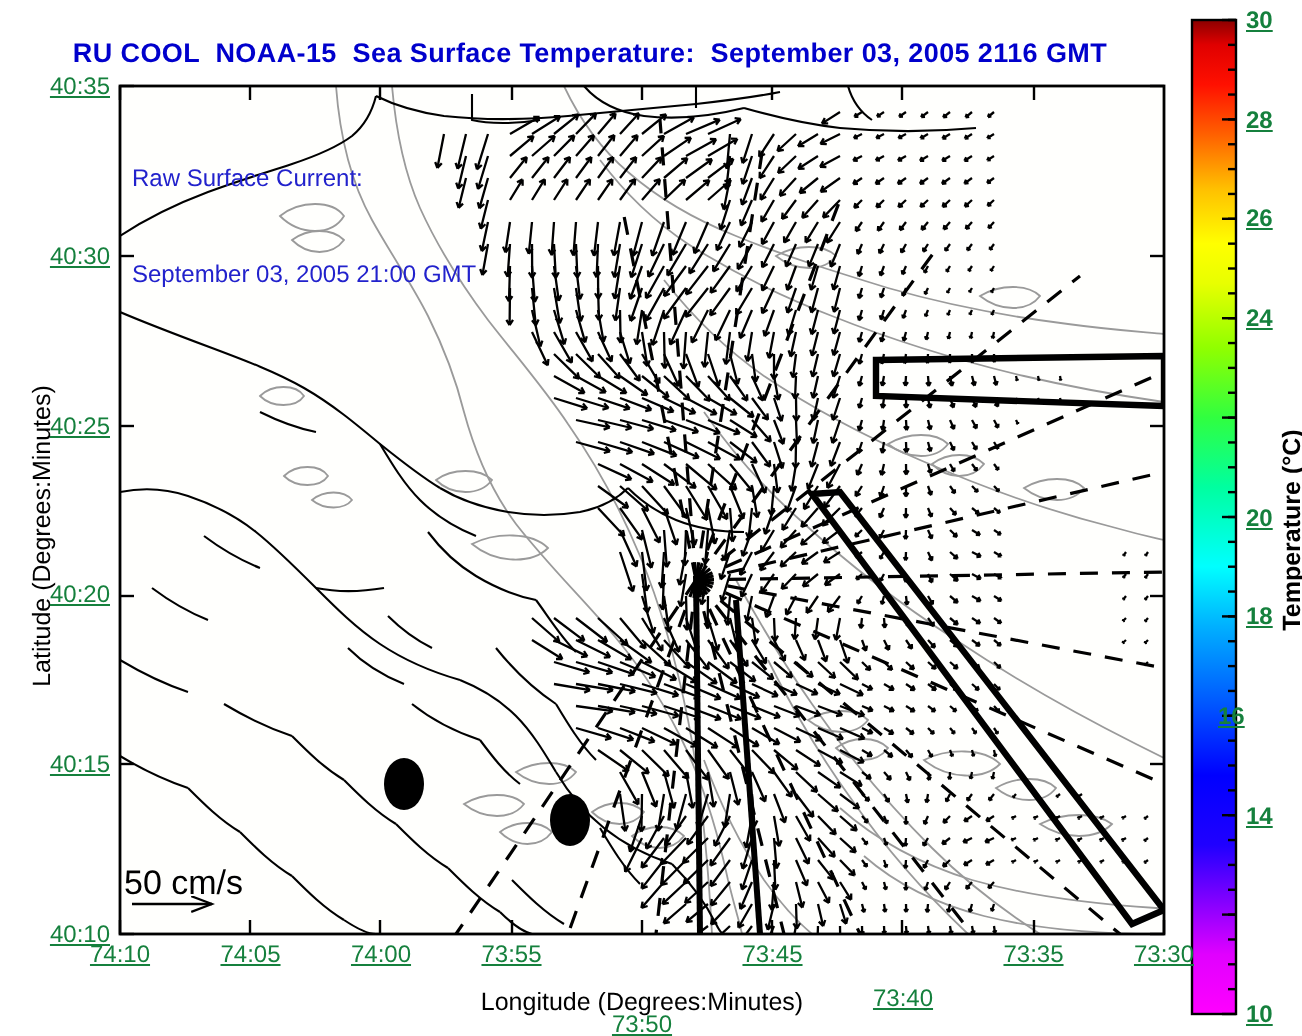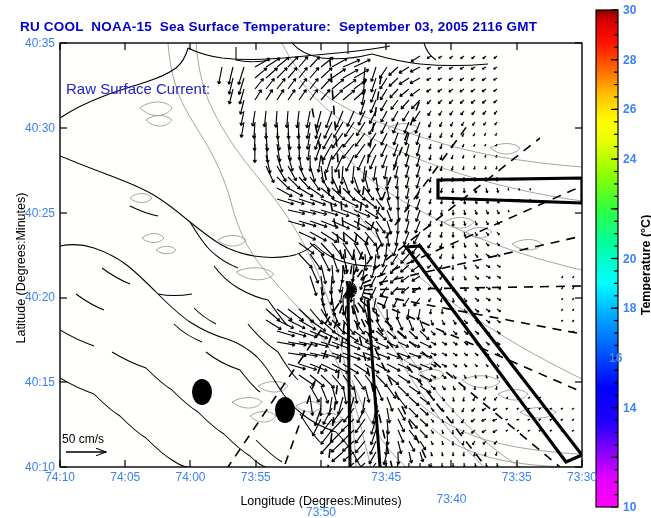--- a/index.html
+++ b/index.html
@@ -20,31 +20,30 @@
     width: 651px;
     height: 518px;
   }
   .txt {
     position: absolute;
     white-space: pre;
   }
   #title {
     left: 0; top: 19px;
     width: 590px;
-    text-align: left;
+    text-align: center;
     color: #0000cc;
     font-weight: bold;
     font-size: 13.5px;
     letter-spacing: 0.2px;
-    padding-left: 20px;
   }
   #annot {
     left: 66px; top: 49px;
     color: #2222cc;
-    font-size: 15px;
+    font-size: 12px;
     line-height: 16px;
   }
   .axlabel {
     font-size: 12.5px;
     color: #000000;
   }
   #xlabel {
     left: 60px; top: 494px;
     width: 522px;
     text-align: center;
@@ -60,28 +59,29 @@
     left: 569px; top: 255px;
     width: 160px;
     text-align: center;
     font-weight: bold;
     font-size: 12.5px;
     transform: rotate(-90deg);
     transform-origin: 80px 10px;
   }
   .ticktxt {
     font-size: 12px;
-    color: #3b82f6;
+    color: #15803d;
+    text-decoration: underline;
   }
   .xtick { transform: translateX(-50%); text-align: right; }
   .ytick { transform: translateY(-50%); text-align: right; }
   .cbtick { transform: translateY(-50%); font-weight: bold; }
   #scaletxt {
     left: 62px; top: 432px;
-    font-size: 12px;
+    font-size: 17px;
     color: #000;
   }
 </style>
 </head>
 <body>
 
 <div id="figure">
 
   <svg width="651" height="518" viewBox="0 0 651 518" style="position:absolute;left:0;top:0;">
 
@@ -1148,20 +1148,21 @@
         <line x1="618" x2="614" y1="482.15" y2="482.15"></line>
         <line x1="618" x2="614" y1="494.575" y2="494.575"></line>
       </g>
 
   </svg>
 
   <div class="txt" id="title">RU COOL  NOAA-15  Sea Surface Temperature:  September 03, 2005 2116 GMT</div>
 
   <div class="txt" id="annot">
     <div>Raw Surface Current:</div>
+    <div>September 03, 2005 21:00 GMT</div>
   </div>
 
   <div class="txt axlabel" id="xlabel">Longitude (Degrees:Minutes)</div>
   <div class="txt axlabel" id="ylabel">Latitude (Degrees:Minutes)</div>
   <div class="txt" id="cblabel">Temperature (°C)</div>
 
   <div class="txt" id="scaletxt">50 cm/s</div>
 
   <div id="xticklabels">
       <div class="txt ticktxt xtick" style="left: 60px; top: 470px;">74:10</div>

